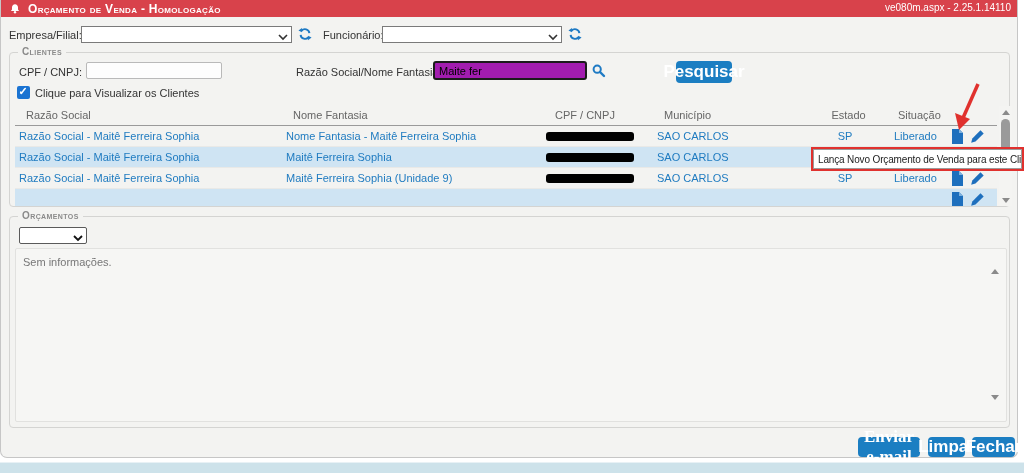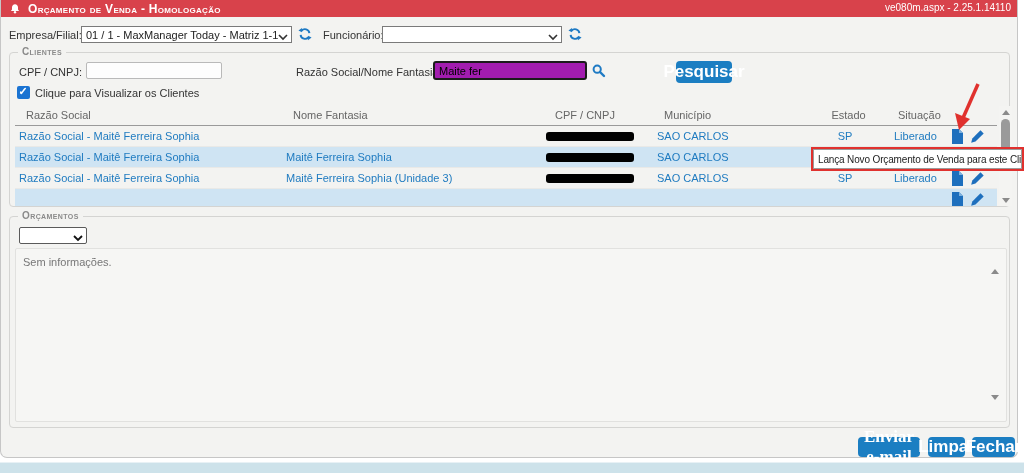--- a/index.html
+++ b/index.html
@@ -137,21 +137,20 @@
         <path d="M8 1.5c-2.4 0-4 1.8-4 4.2v3.1L2.6 10.6h10.8L12 8.8V5.7c0-2.4-1.6-4.2-4-4.2z" fill="#ffffff"></path>
         <circle cx="8" cy="12.3" r="1.6" fill="#ffffff"></circle>
       </svg>
     </span>
     <span class="title-text">Orçamento de Venda  - Homologação</span>
     <span class="version-text">ve080m.aspx - 2.25.1.14110</span>
   </div>
 
   <span class="lbl" id="lbl-empresa">Empresa/Filial:</span>
   <div class="sel" id="sel-empresa">
-    <span>01 / 1 - MaxManager Today - Matriz 1-1</span>
     <span class="chev">
       <svg width="10" height="8" viewBox="0 0 10 8">
           <polyline points="1,2 5,6 9,2" fill="none" stroke="#333" stroke-width="1.6"></polyline>
         </svg>
     </span>
   </div>
   <span class="refresh" id="refresh-empresa">
     <svg width="14" height="14" viewBox="0 0 16 16">
       <path d="M13 7a5 5 0 0 0-9-2.5" fill="none" stroke="#1e7ac4" stroke-width="2.2"></path>
       <polygon points="4.5,1 4.5,6 0.5,4" fill="#1e7ac4"></polygon>
@@ -203,20 +202,21 @@
       <span class="th th-razao">Razão Social</span>
       <span class="th th-fantasia">Nome Fantasia</span>
       <span class="th th-cpf">CPF / CNPJ</span>
       <span class="th th-municipio">Município</span>
       <span class="th th-estado">Estado</span>
       <span class="th th-situacao">Situação</span>
     </div>
     <div id="tbody">
         <div class="trow">
       <span class="c razao">Razão Social - Maitê Ferreira Sophia</span>
+      <span class="c fantasia">Nome Fantasia - Maitê Ferreira Sophia</span>
       <span class="c cpfcell">
             <span class="redact"></span>
           </span>
       <span class="c municipio">SAO CARLOS</span>
       <span class="c estado">SP</span>
       <span class="c situacao">Liberado</span>
       <span class="c icons">
         <svg width="13" height="15" viewBox="0 0 13 15">
           <path d="M1 0 h7 l4 4 v11 h-11 z" fill="#1e6fbd"></path>
           <path d="M8 0 l4 4 h-4 z" fill="#7fb2de"></path>
@@ -232,21 +232,21 @@
       <span class="c cpfcell">
             <span class="redact"></span>
           </span>
       <span class="c municipio">SAO CARLOS</span>
       <span class="c estado"></span>
       <span class="c situacao"></span>
 
     </div>
         <div class="trow">
       <span class="c razao">Razão Social - Maitê Ferreira Sophia</span>
-      <span class="c fantasia">Maitê Ferreira Sophia (Unidade 3)</span>
+      <span class="c fantasia">Maitê Ferreira Sophia (Unidade 9)</span>
       <span class="c cpfcell">
             <span class="redact"></span>
           </span>
       <span class="c municipio">SAO CARLOS</span>
       <span class="c estado">SP</span>
       <span class="c situacao">Liberado</span>
       <span class="c icons">
         <svg width="13" height="15" viewBox="0 0 13 15">
           <path d="M1 0 h7 l4 4 v11 h-11 z" fill="#1e6fbd"></path>
           <path d="M8 0 l4 4 h-4 z" fill="#7fb2de"></path>

